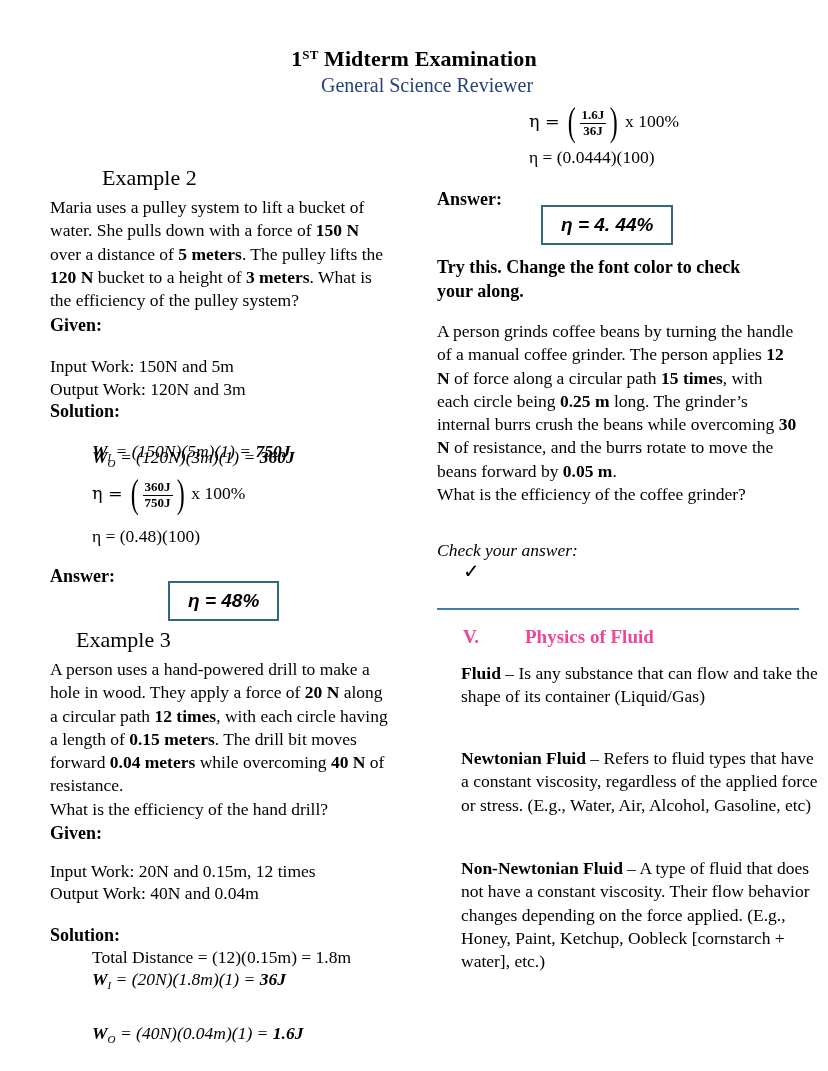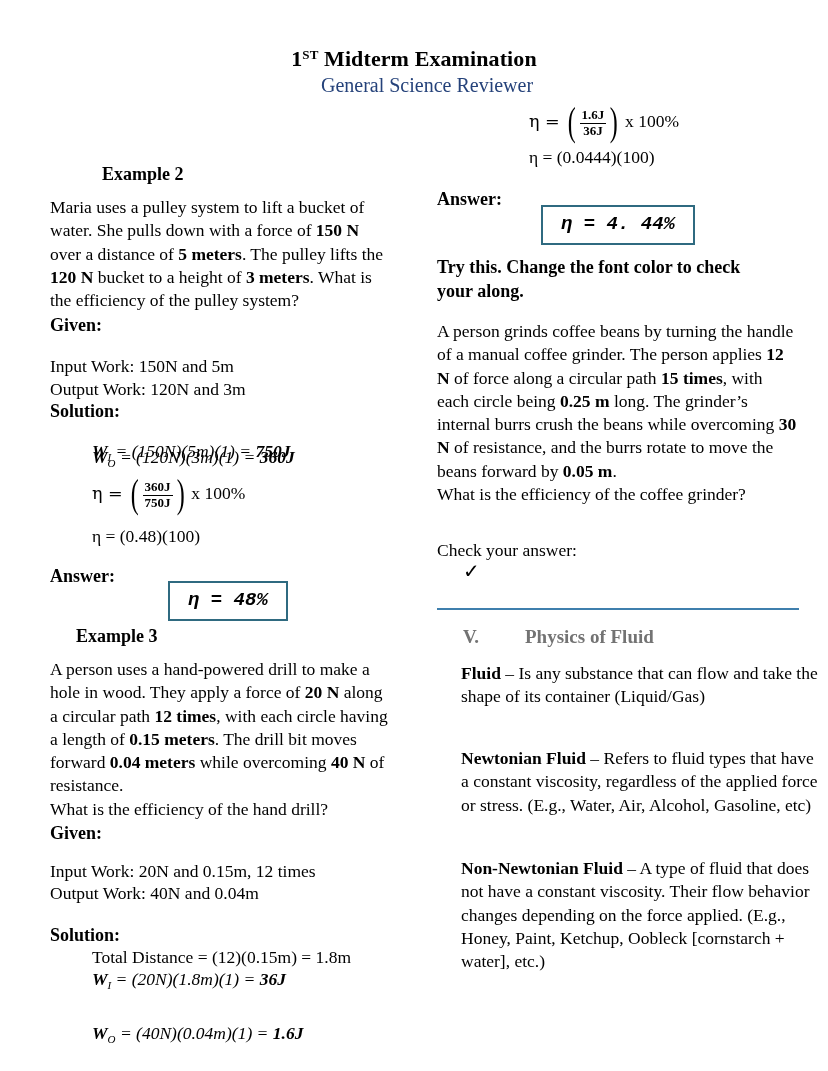--- a/index.html
+++ b/index.html
@@ -55,22 +55,22 @@
     font-size: 17.5px;
     line-height: 1.33;
   }
   .col-left  { left: 50px;  width: 344px; }
   .col-right { left: 437px; width: 362px; }
 
   .block { position: absolute; left: 0; width: 100%; }
   b, strong { font-weight: bold; }
 
   .ex-head {
-    font-weight: bold;
-    font-size: 18px;
+    font-weight: normal;
+    font-size: 22px;
     padding-left: 52px;
   }
   .ex-head.ex3 { padding-left: 26px; }
 
   .para { text-align: left; }
 
   .sec-label {
     font-weight: bold;
     font-size: 18px;
   }
@@ -88,21 +88,21 @@
   .math .sub {
     font-size: 11px;
     vertical-align: -4px;
     font-style: italic;
   }
   .eta {
     font-family: "DejaVu Serif", serif;
     font-style: normal;
   }
   .eta-b {
-    font-family: Liberation Mono, monospace;
+    font-family: Liberation Sans, sans-serif;
     font-style: italic;
     font-weight: bold;
   }
 
   
   .fracwrap {
     display: inline-flex;
     align-items: center;
     vertical-align: middle;
   }
@@ -137,21 +137,21 @@
     background: #ffffff;
   }
 
   
   .hrule {
     height: 0;
     border-top: 2.5px solid #3f7fad;
     width: 100%;
   }
   .sec-heading {
-    color: #737373;
+    color: #ec4899;
     font-weight: bold;
     font-size: 19px;
     padding-left: 26px;
   }
   .sec-heading .num { display: inline-block; width: 62px; }
 
   .def { text-align: left; padding-left: 24px; }
 
   .check-mark {
     font-size: 20px;
@@ -249,21 +249,21 @@
     </div>
 
     <div class="block sec-label" style="top:256px;">
       <span>Try this. Change the font color to check</span><br><span>your along.</span>
     </div>
 
     <div class="block para" style="top:320px;">
       <span>A person grinds coffee beans by turning the handle of a manual coffee grinder. The person applies </span><b>12 N</b><span> of force along a circular path </span><b>15 times</b><span>, with each circle being </span><b>0.25 m</b><span> long. The grinder’s internal burrs crush the beans while overcoming </span><b>30 N</b><span> of resistance, and the burrs rotate to move the beans forward by </span><b>0.05 m</b><span>.</span><br><span>What is the efficiency of the coffee grinder?</span>
     </div>
 
-    <div class="block" style="top:539px;">Check your answer:</div>
+    <div class="block" style="top:539px;font-style:italic;">Check your answer:</div>
     <div class="block check-mark" style="top:558px;">✓</div>
 
     <div class="block hrule" style="top:608px;"></div>
 
     <div class="block sec-heading" style="top:624px;">
       <span class="num">V.</span><span>Physics of Fluid</span>
     </div>
 
     <div class="block def" style="top:662px;">
       <b>Fluid</b><span> – </span><span>Is any substance that can flow and take the shape of its container (Liquid/Gas)</span>

